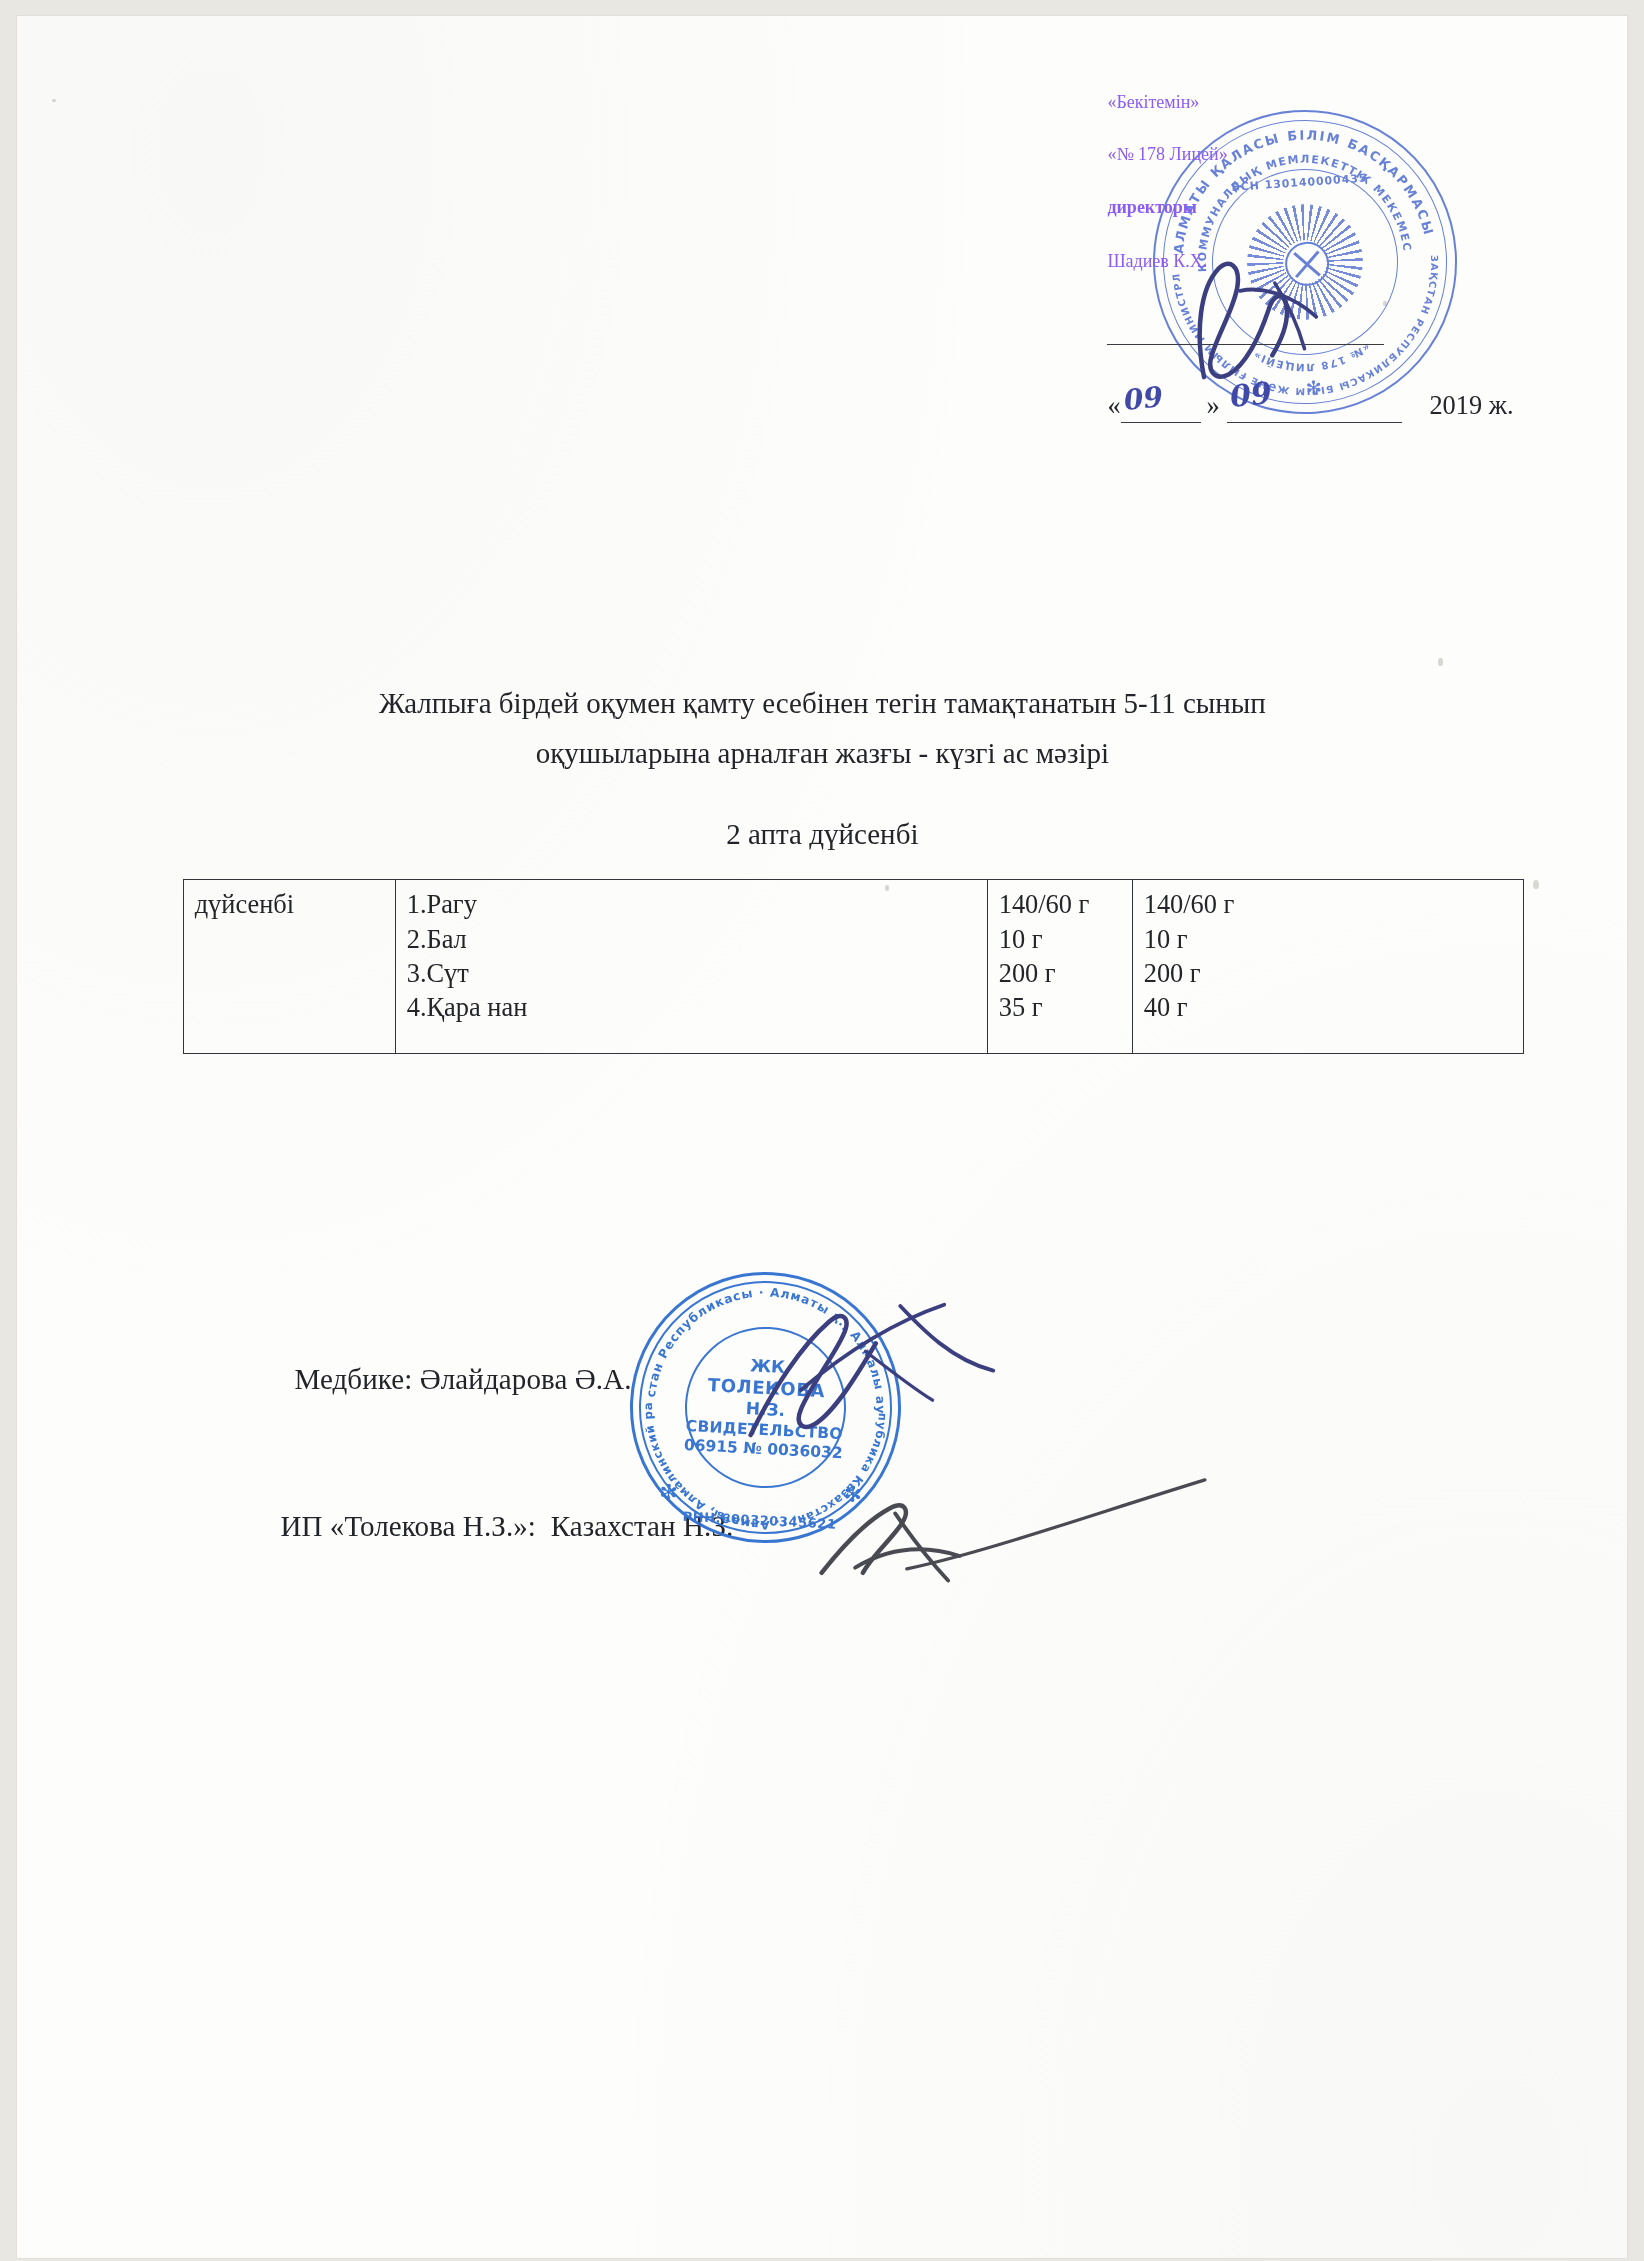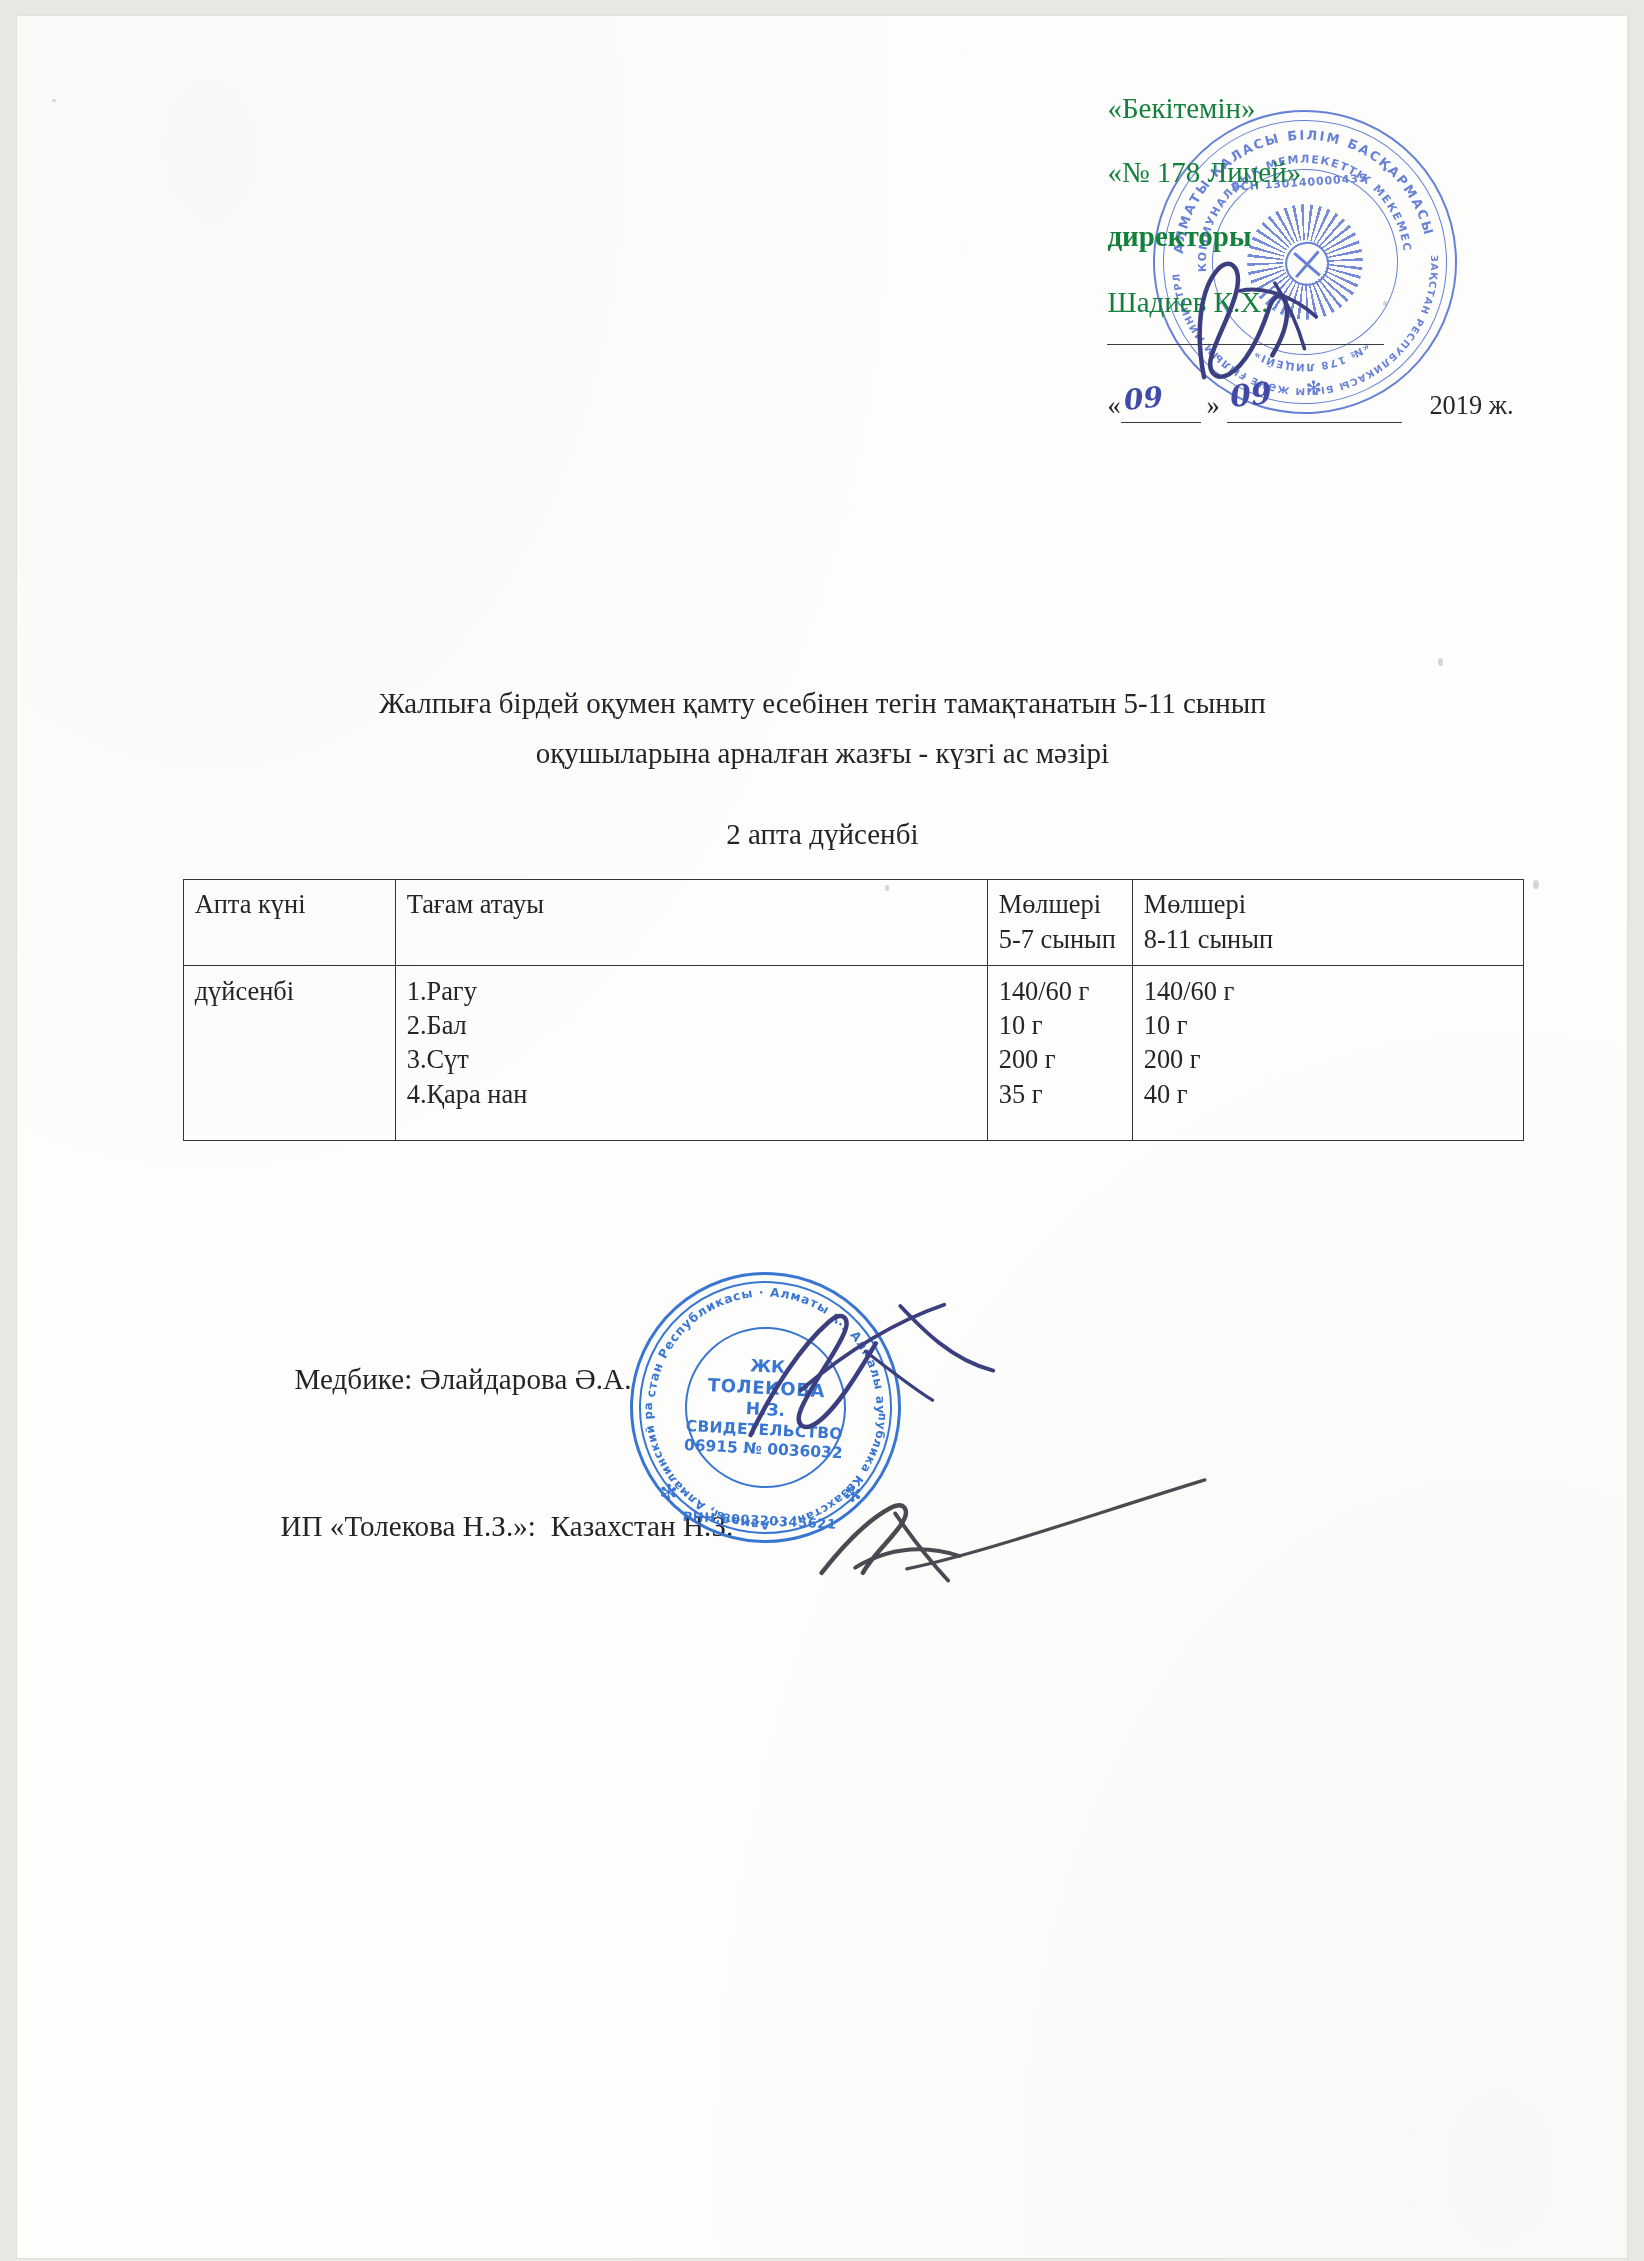--- a/index.html
+++ b/index.html
@@ -52,23 +52,23 @@
   
   #approval {
     position: absolute;
     left: 1090px;
     top: 77px;
     width: 413px;
     z-index: 4;
   }
   #approval .ln {
     position: relative;
-    font-size: 29px;
+    font-size: 18px;
     line-height: 1.05;
-    color: #15803d;
+    color: #8b5cf6;
     white-space: pre;
   }
   .ap-r { text-align: left; }
   #sig-rule {
     position: absolute;
     left: 1090px;
     top: 328px;
     width: 277px;
     height: 1.9px;
     background: #3a3b41;
@@ -373,28 +373,20 @@
     <div class="title-line" id="t3">2 апта дүйсенбі</div>
 
     <table id="menu-table">
       <colgroup>
         <col class="c0">
           <col class="c1">
           <col class="c2">
           <col class="c3">
       </colgroup>
       <tbody>
-        <tr>
-          <td class="hd">Апта күні</td>
-          <td class="hd">Тағам атауы</td>
-          <td class="hd">Мөлшері
-5-7 сынып</td>
-          <td class="hd">Мөлшері
-8-11 сынып</td>
-        </tr>
         <tr>
           <td class="body">дүйсенбі</td>
           <td class="body">1.Рагу
 2.Бал
 3.Сүт
 4.Қара нан</td>
           <td class="body">140/60 г
 10 г
 200 г
 35 г</td>

